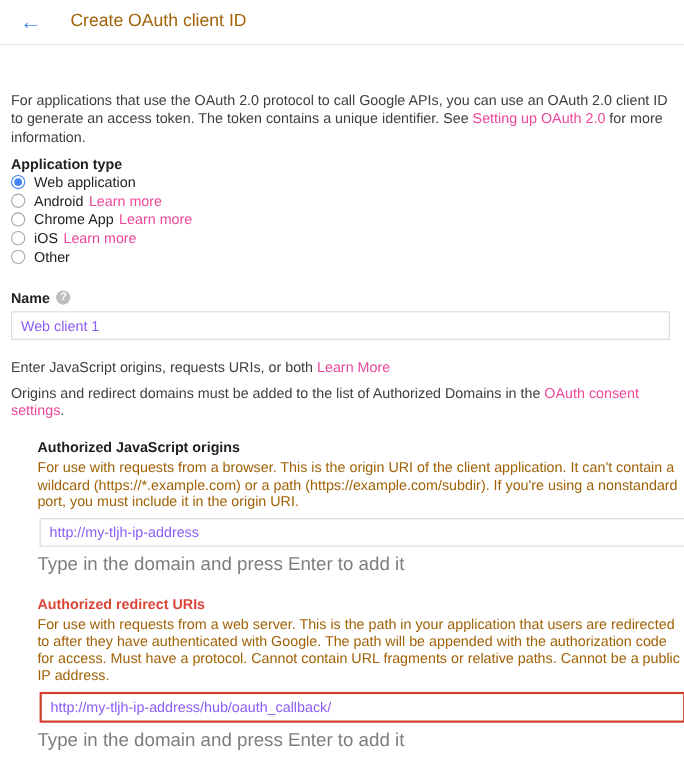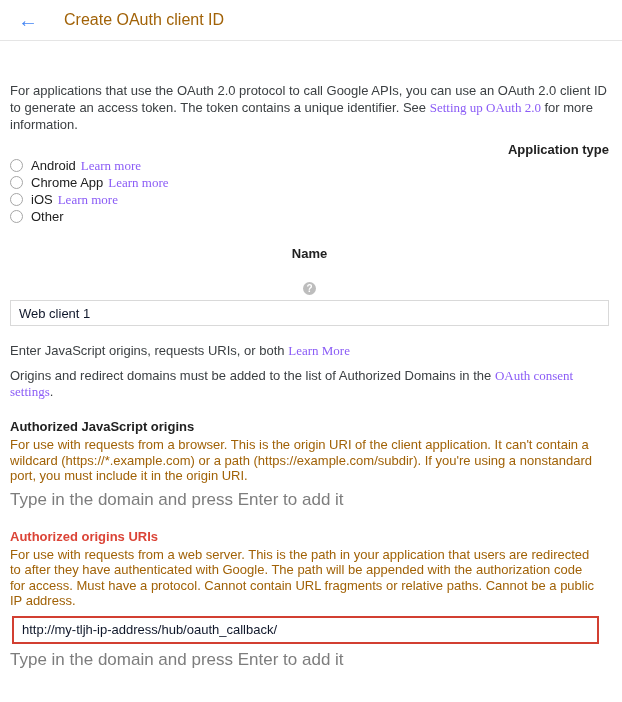--- a/index.html
+++ b/index.html
@@ -2,74 +2,79 @@
 <html><head>
 <meta charset="utf-8">
 <style>
   * { box-sizing: border-box; margin: 0; padding: 0; }
   html, body { background: #fff; }
   body {
     width: 622px; height: 702px;
     font-family: "Liberation Sans", sans-serif;
     color: #212121; overflow: hidden;
   }
-  a { color: #8b5cf6; text-decoration: none; cursor: pointer; font-family: Liberation Serif, serif; }
+  a { color: #ec4899; text-decoration: none; cursor: pointer; }
   a:empty { display: none; }
 
   
   .header { height: 41px; display: flex; align-items: center; padding-left: 18px; border-bottom: 1px solid #e5e5e5; }
   .back-arrow { color: #4285f4; font-size: 20px; line-height: 20px; cursor: pointer; width: 22px; }
   .page-title { font-size: 16px; color: #a16207; margin-left: 24px; font-weight: 400; }
 
   .content { padding: 0 13px 0 10px; font-size: 13px; }
 
   .intro { margin-top: 41px; line-height: 17px; color: #3c4043; width: 600px; }
 
   
-  .app-type { margin-top: 9px; text-align: right; }
+  .app-type { margin-top: 9px; }
   .bold-label { font-weight: bold; font-size: 13px; color: #212121; }
   .radio-row { display: flex; align-items: center; height: 17px; cursor: pointer; }
   .radio { width: 13px; height: 13px; min-width: 13px; border-radius: 50%; border: 1px solid #a6a6a6; margin-right: 8px; position: relative; background: #fff; }
   .radio.selected { border-color: #4285f4; }
   .radio.selected::after { content: ""; position: absolute; left: 2px; top: 2px; width: 7px; height: 7px; border-radius: 50%; background: #4285f4; }
   .radio-row a { margin-left: 5px; }
 
   
   .name-block { margin-top: 21px; }
-  .name-label-row { display: flex; align-items: center; gap: 21px; flex-direction: column; }
+  .name-label-row { display: flex; align-items: center; gap: 6px; }
   .help-icon { display: inline-block; width: 13px; height: 13px; border-radius: 50%; background: #bdbdbd; color: #fff; font-size: 10px; line-height: 13px; text-align: center; font-weight: bold; cursor: pointer; }
-  .text-input { display: block; border: 1px solid #d9d9d9; height: 26px; font-size: 13px; color: #0f172a; padding: 0 8px; font-family: "Liberation Sans", sans-serif; background: #fff; outline: none; }
+  .text-input { display: block; border: 1px solid #d9d9d9; height: 26px; font-size: 13px; color: #8b5cf6; padding: 0 8px; font-family: "Liberation Sans", sans-serif; background: #fff; outline: none; }
   .name-input { width: 599px; margin-top: 5px; }
 
   
   .restrictions { margin-top: 17px; }
   .restrict-line { margin-top: 5px; color: #3c4043; }
   .domains-line { margin-top: 9px; color: #3c4043; }
 
-  .section { margin-left: 0; margin-top: 19px; }
+  .section { margin-left: 24px; margin-top: 19px; }
   .section-desc { margin-top: 3px; color: #a16207; line-height: 15.5px; width: 586px; }
   .section-input { width: 587px; margin-top: 7px; margin-left: 2px; }
   .section-input.error { border: 2px solid #d23f31; height: 28px; }
   .helper-text { margin-top: 6px; color: #7d7d7d; font-size: 17px; }
   .red-heading { color: #db4437; font-weight: bold; font-size: 13px; }
 </style>
 </head>
 <body>
 
 <div class="header">
   <span class="back-arrow">←</span>
   <span class="page-title">Create OAuth client ID</span>
 </div>
 
 <div class="content">
 
   <p class="intro"><span>For applications that use the OAuth 2.0 protocol to call Google APIs, you can use an OAuth 2.0 client ID to generate an access token. The token contains a unique identifier. See </span><a>Setting up OAuth 2.0</a><span> for more information.</span></p>
 
   <div class="app-type">
     <div class="bold-label">Application type</div>
+    <div class="radio-row">
+      <span class="radio selected"></span>
+      <span>Web application</span>
+
+    </div>
     <div class="radio-row">
       <span class="radio"></span>
       <span>Android</span>
       <a>Learn more</a>
     </div>
     <div class="radio-row">
       <span class="radio"></span>
       <span>Chrome App</span>
       <a>Learn more</a>
     </div>
@@ -94,23 +99,24 @@
   </div>
 
   <div class="restrictions">
     <div class="restrict-line"><span>Enter JavaScript origins, requests URIs, or both </span><a>Learn More</a></div>
     <div class="domains-line"><span>Origins and redirect domains must be added to the list of Authorized Domains in the </span><a>OAuth consent settings</a><span>.</span></div>
   </div>
 
   <div class="section">
     <div class="bold-label">Authorized JavaScript origins</div>
     <div class="section-desc">For use with requests from a browser. This is the origin URI of the client application. It can't contain a wildcard (https://*.example.com) or a path (https://example.com/subdir). If you're using a nonstandard port, you must include it in the origin URI.</div>
+    <input class="text-input section-input" value="http://my-tljh-ip-address" style="">
     <div class="helper-text">Type in the domain and press Enter to add it</div>
   </div>
 
   <div class="section">
-    <div class="red-heading">Authorized origins URIs</div>
+    <div class="red-heading">Authorized redirect URIs</div>
     <div class="section-desc">For use with requests from a web server. This is the path in your application that users are redirected to after they have authenticated with Google. The path will be appended with the authorization code for access. Must have a protocol. Cannot contain URL fragments or relative paths. Cannot be a public IP address.</div>
     <input class="text-input section-input error" value="http://my-tljh-ip-address/hub/oauth_callback/" style="">
     <div class="helper-text">Type in the domain and press Enter to add it</div>
   </div>
 
 </div>
 
 </body></html>

